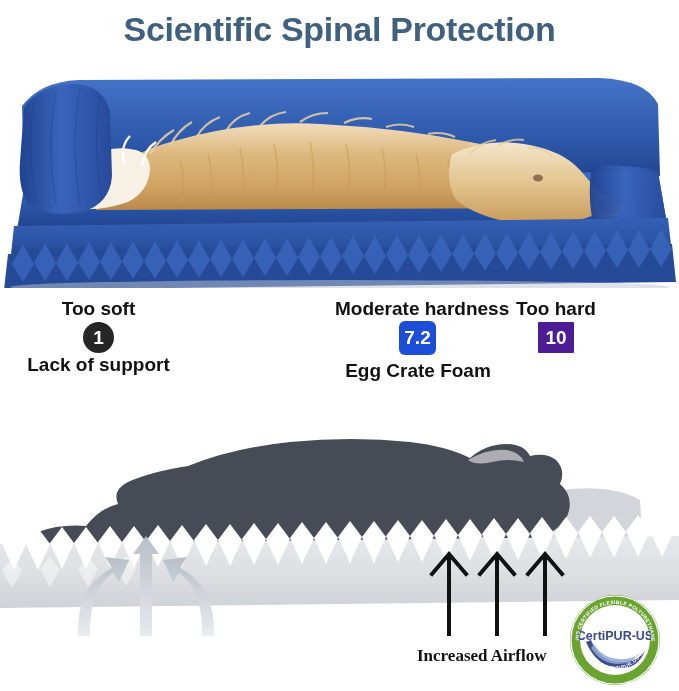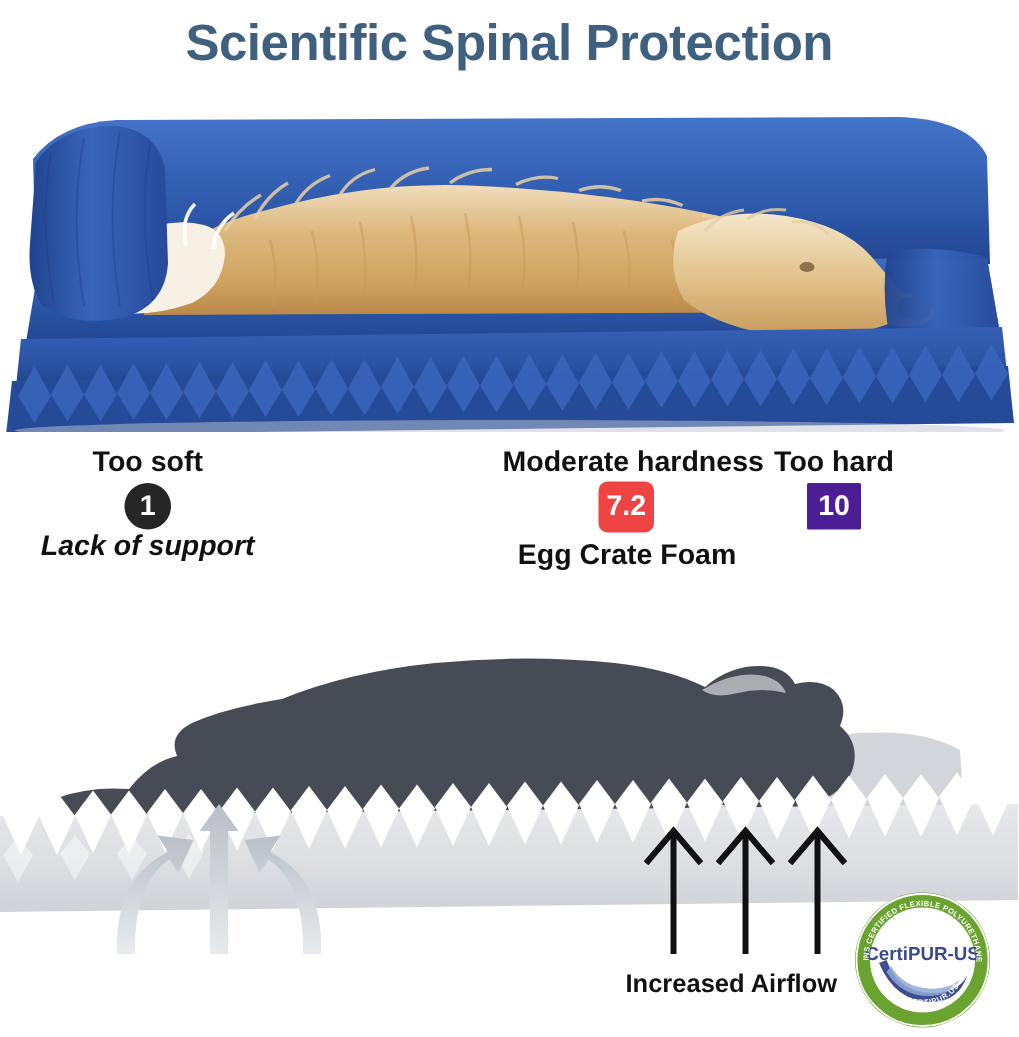--- a/index.html
+++ b/index.html
@@ -78,41 +78,41 @@
     left: 83px; top: 322px;
     width: 31px; height: 31px;
     border-radius: 50%;
     background: #262626;
     font-size: 19px;
   }
   .badge-72 {
     left: 399px; top: 321px;
     width: 37px; height: 34px;
     border-radius: 6px;
-    background: #ef4444;
+    background: #1d4ed8;
     font-size: 19px;
   }
   .badge-10 {
     left: 538px; top: 322px;
     width: 36px; height: 31px;
     border-radius: 1px;
     background: #4c1d95;
     font-size: 19px;
   }
   .scale-label {
     position: absolute;
     font-weight: bold;
     font-size: 19px;
     color: #111111;
     text-align: center;
     line-height: 1.12;
     white-space: nowrap;
   }
   .lbl-toosoft   { left: 46px;  top: 298px; width: 105px; }
-  .lbl-lack      { left: 16px;  top: 354px; width: 165px; font-style: italic; }
+  .lbl-lack      { left: 16px;  top: 354px; width: 165px; }
   .lbl-moderate  { left: 335px; top: 298px; width: 165px; }
   .lbl-egg       { left: 343px; top: 360px; width: 150px; }
   .lbl-toohard   { left: 512px; top: 298px; width: 88px; }
   .lbl-unable    { left: 502px; top: 352px; width: 160px; white-space: normal; }
 
   
   .diagram {
     position: absolute;
     left: 0; top: 404px;
     width: 679px;
@@ -123,21 +123,21 @@
 
   
   .caption {
     position: absolute;
     font-weight: bold;
     font-size: 17px;
     color: #111111;
     white-space: nowrap;
   }
   .cap-soothes { left: 37px;  top: 646px; }
-  .cap-airflow { left: 417px; top: 646px; }
+  .cap-airflow { left: 417px; top: 646px; font-family: Liberation Serif, serif; }
 
   
   .certipur {
     position: absolute;
     left: 569px; top: 594px;
     width: 92px; height: 92px;
   }
 </style>
 </head>
 <body>

